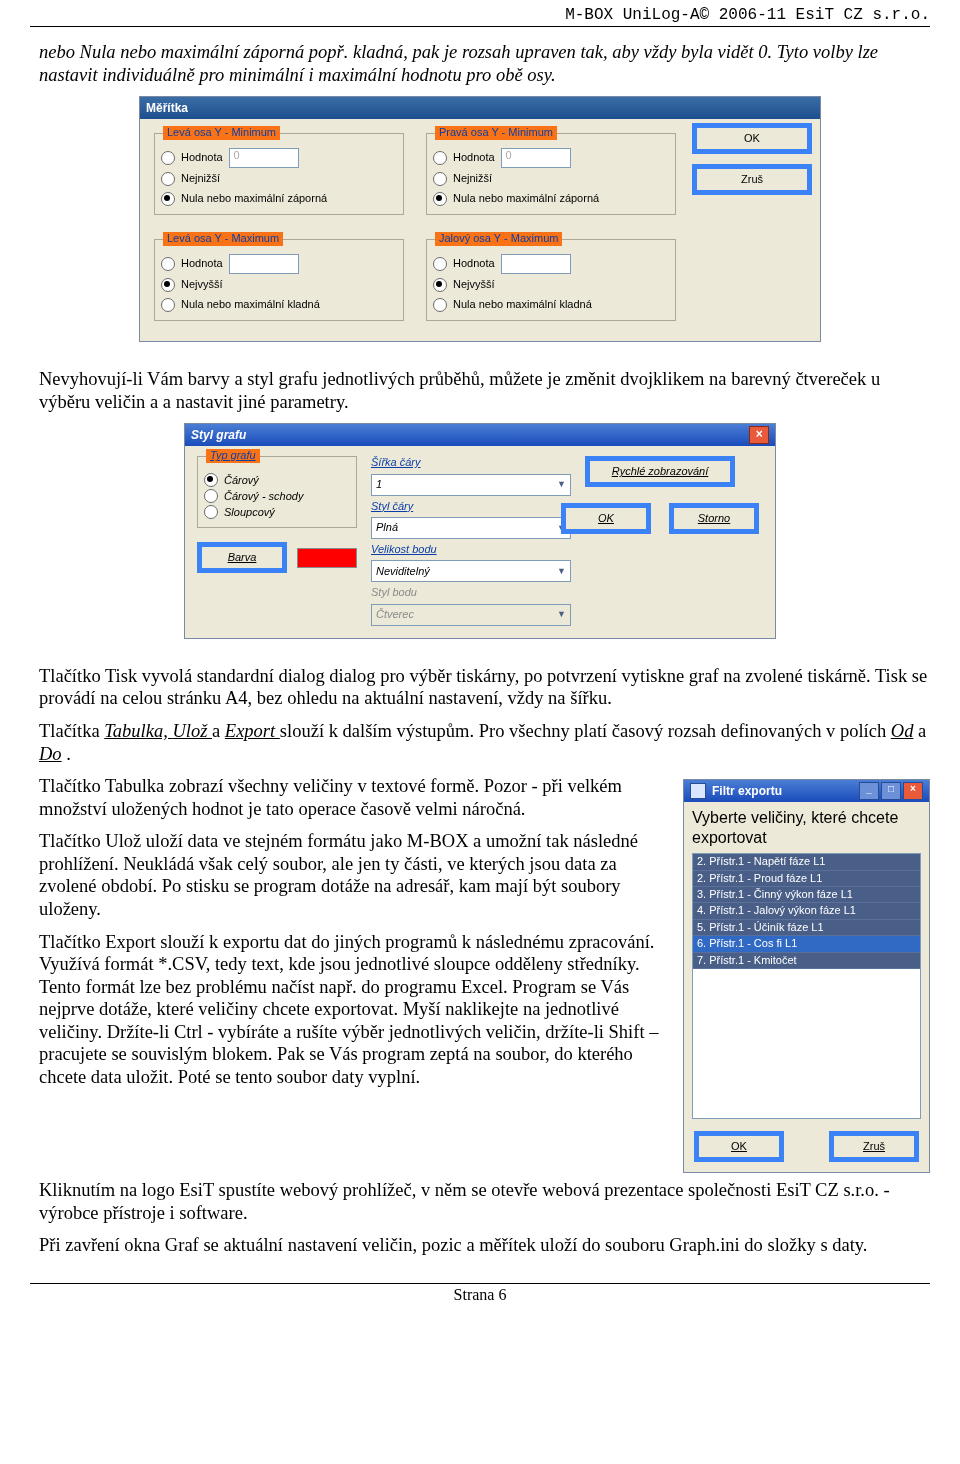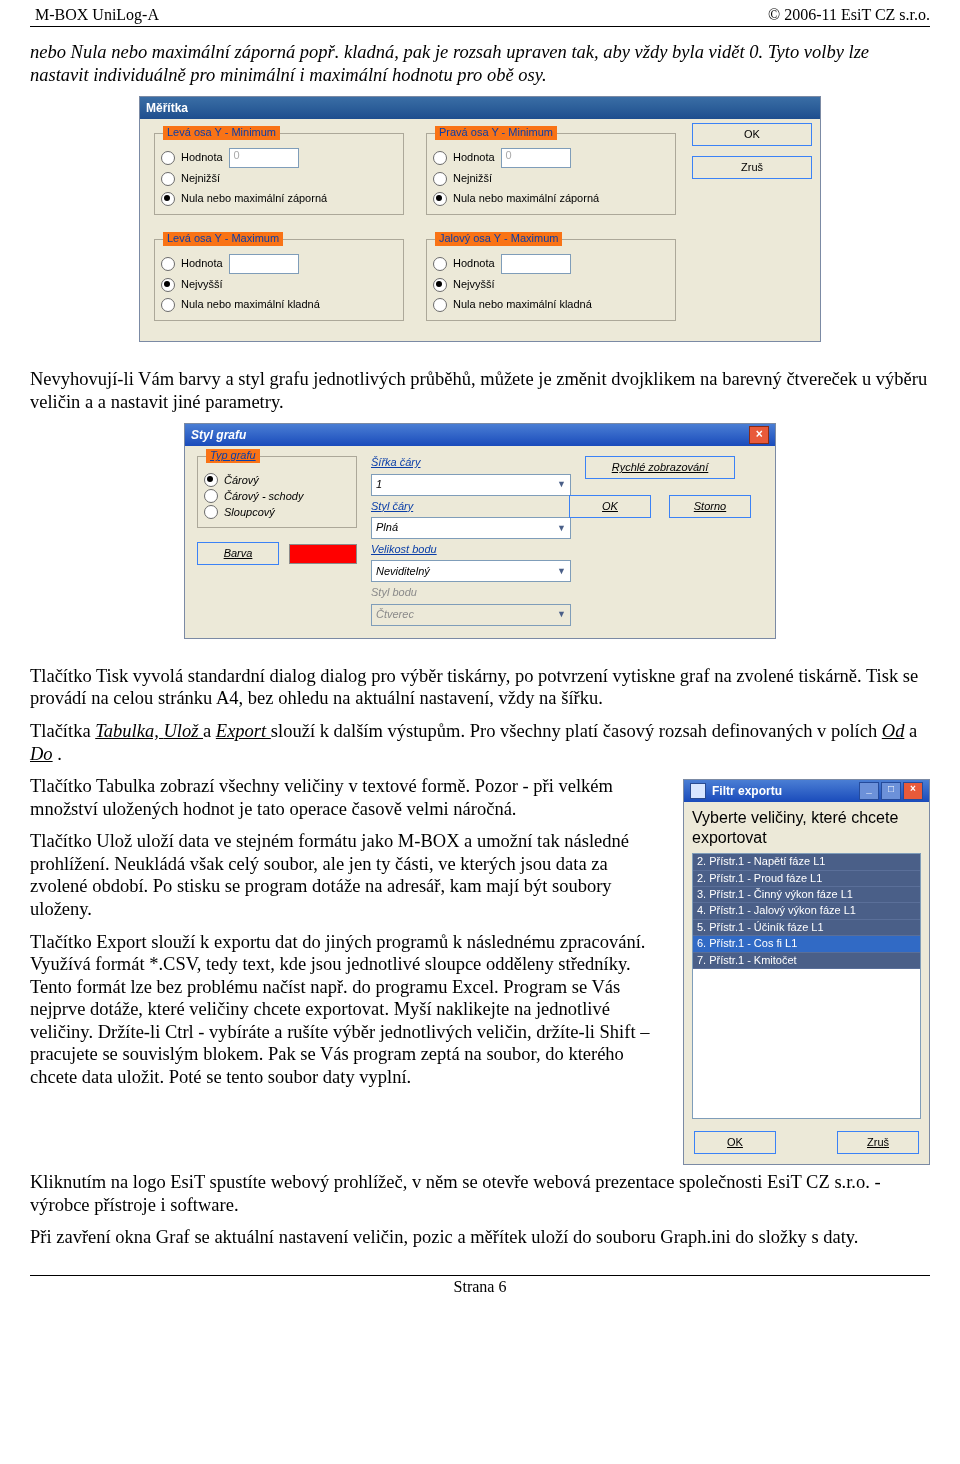--- a/index.html
+++ b/index.html
@@ -1,36 +1,36 @@
 <!DOCTYPE html>
 <html><head>
 <meta charset="utf-8">
 <style>
   html, body { margin: 0; padding: 0; background: #fff; font-family: "Times New Roman", serif; color: #000; }
   .page { width: 960px; margin: 0 auto; }
-  .header { display: flex; justify-content: space-between; font-size: 16px; padding: 6px 30px 2px 35px; }
+  .header { display: flex; justify-content: flex-end; font-size: 16px; padding: 6px 30px 2px 35px; font-family: Liberation Mono, monospace; }
   .hr-top { border-top: 1px solid #000; margin: 0 30px 14px 30px; }
   .content { padding: 0 30px; font-size: 18.5px; line-height: 1.22; }
-  .content p { margin: 0 0 10px 0; }
+  .content p { margin: 0 0 10px 9px; }
   .italic { font-style: italic; }
   .u { text-decoration: underline; }
   .dialog { background: #ece9d8; border: 1px solid #7b8aa4; font-family: Tahoma, Arial, sans-serif; font-size: 11px; color: #000; margin: 8px auto 14px auto; }
   .dlg-titlebar { height: 22px; display: flex; align-items: center; padding: 0 6px; font-weight: bold; color: #fff; background: linear-gradient(#3a6ea5, #1e4e8e); font-size: 12px; }
   .dlg-titlebar.blue-xp { background: linear-gradient(#4a7ed4, #1a4bbb); }
   .dlg-title-icon { width: 14px; height: 14px; background: #d8e6ff; margin-right: 6px; border: 1px solid #294b91; }
   .dlg-close { margin-left: auto; width: 18px; height: 16px; background: #e85a3a; color: #fff; text-align: center; line-height: 15px; border: 1px solid #8a2a15; font-size: 12px; font-weight: bold; }
   .dlg-minmax { margin-left: auto; display: flex; gap: 2px; }
   .dlg-minmax .mm { width: 18px; height: 16px; background: #6c91d9; border: 1px solid #254b9b; text-align: center; color: #fff; font-size: 10px; }
   .groupbox { position: relative; border: 1px solid #aca899; margin: 10px 6px; padding: 14px 6px 6px 6px; }
   .groupbox > .legend { position: absolute; top: -8px; left: 8px; background: #f97316; padding: 0 4px; color: #0a3ea8; font-size: 11px; }
   .radio-row { display: flex; align-items: center; gap: 6px; margin: 2px 0; }
   .radio { width: 12px; height: 12px; border-radius: 50%; background: #fff; border: 1px solid #6b6b6b; position: relative; }
   .radio.checked::after { content: ""; position: absolute; width: 6px; height: 6px; background: #000; border-radius: 50%; top: 2px; left: 2px; }
   .txtbox { background: #fff; border: 1px solid #7f9db9; height: 18px; padding: 0 4px; color: #aaa; }
-  .btn { background: #ece9d8; border: 1px solid #3b82f6; height: 21px; padding: 0 10px; text-align: center; display: inline-flex; align-items: center; justify-content: center; font-size: 11px; min-width: 60px; }
+  .btn { background: #ece9d8; border: 5px solid #3b82f6; height: 21px; padding: 0 10px; text-align: center; display: inline-flex; align-items: center; justify-content: center; font-size: 11px; min-width: 60px; }
   .btn.long { min-width: 120px; }
   .sel { background: #fff; border: 1px solid #7f9db9; height: 20px; display: flex; align-items: center; padding: 0 4px; justify-content: space-between; }
   .sel.disabled { background: #ece9d8; color: #8a8a8a; }
   .sel .arrow { color: #4a5f88; font-size: 9px; margin-left: 4px; }
   .colorbox { width: 80px; height: 18px; background: #ff0000; border: 1px solid #8b8b8b; }
   
   .meritka { width: 680px; }
   .meritka-body { display: grid; grid-template-columns: 1fr 1fr 120px; gap: 4px 10px; padding: 4px 8px 10px 8px; }
   .meritka-body .rightcol { display: flex; flex-direction: column; gap: 10px; align-items: stretch; }
   .grp-cells { display: flex; flex-direction: column; gap: 2px; justify-content: space-between; }

